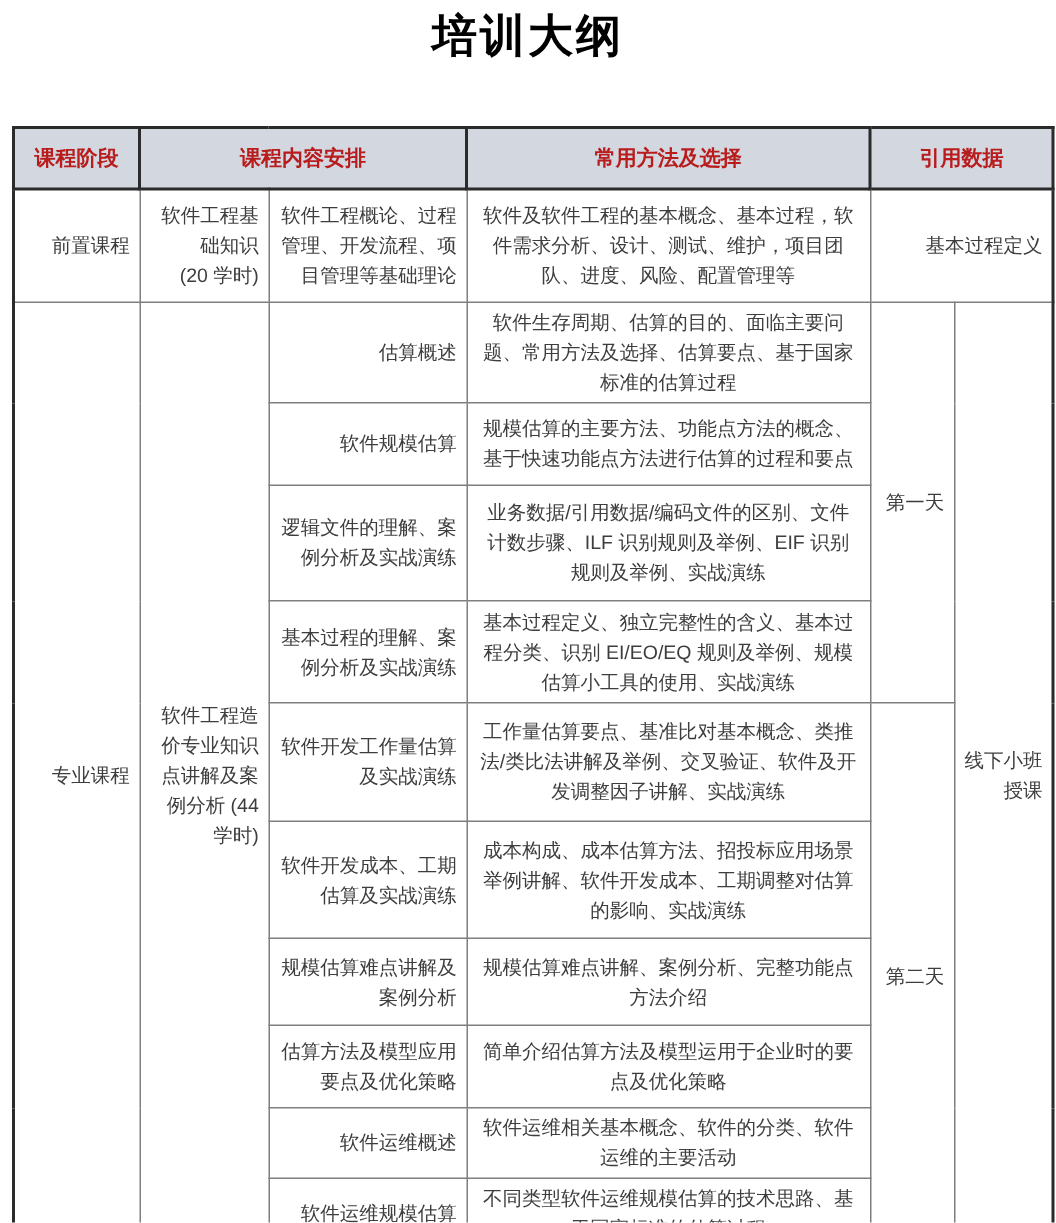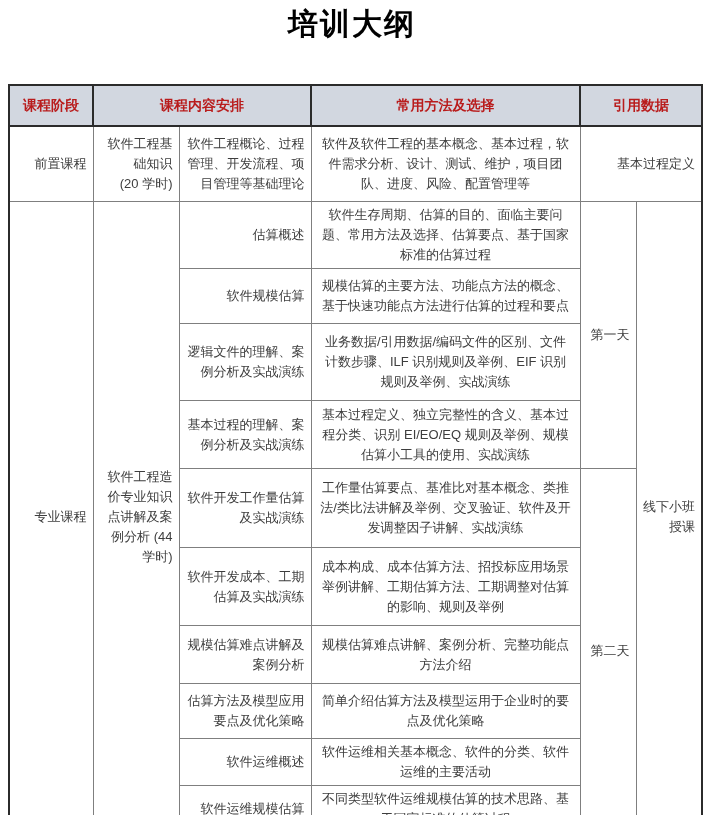--- a/index.html
+++ b/index.html
@@ -119,21 +119,21 @@
   </tr>
 
   <tr style="height:79px">
     <td>软件开发工作量估算及实战演练</td>
     <td class="points">工作量估算要点、基准比对基本概念、类推法/类比法讲解及举例、交叉验证、软件及开发调整因子讲解、实战演练</td>
     <td rowspan="6">第二天</td>
   </tr>
 
   <tr style="height:78px">
     <td>软件开发成本、工期估算及实战演练</td>
-    <td class="points">成本构成、成本估算方法、招投标应用场景举例讲解、工期估算方法、工期调整对估算的影响、规则及举例</td>
+    <td class="points">成本构成、成本估算方法、招投标应用场景举例讲解、软件开发成本、工期调整对估算的影响、实战演练</td>
   </tr>
 
   <tr style="height:58px">
     <td>规模估算难点讲解及案例分析</td>
     <td class="points">规模估算难点讲解、案例分析、完整功能点方法介绍</td>
   </tr>
 
   <tr style="height:51px">
     <td>估算方法及模型应用要点及优化策略</td>
     <td class="points">简单介绍估算方法及模型运用于企业时的要点及优化策略</td>

